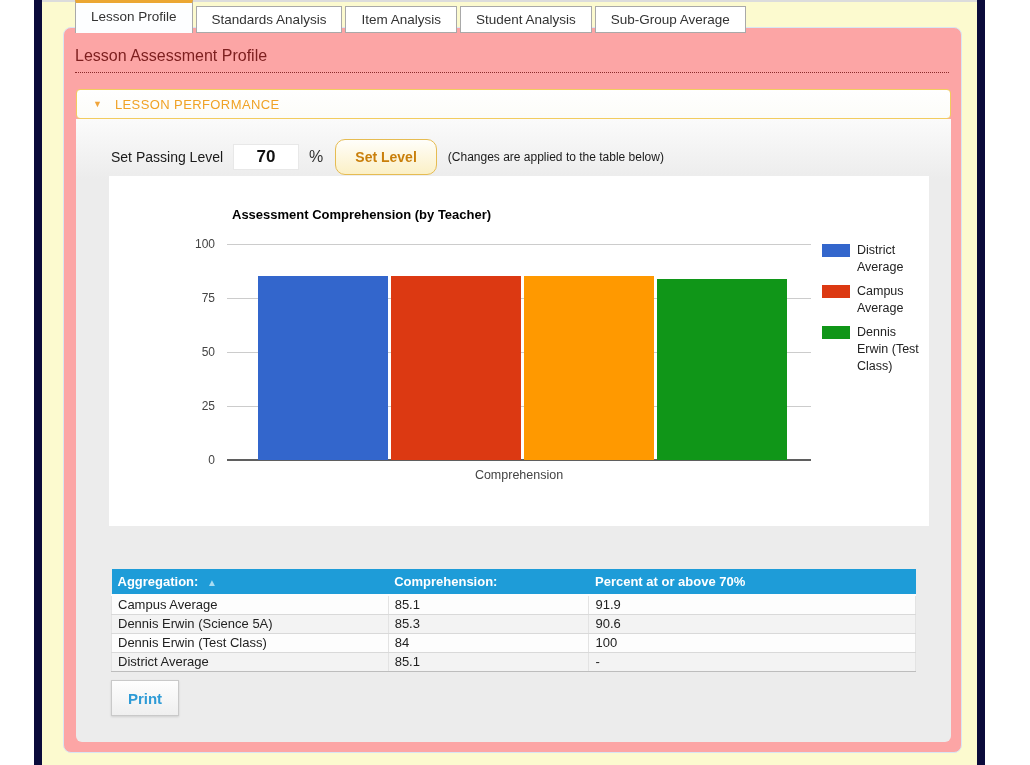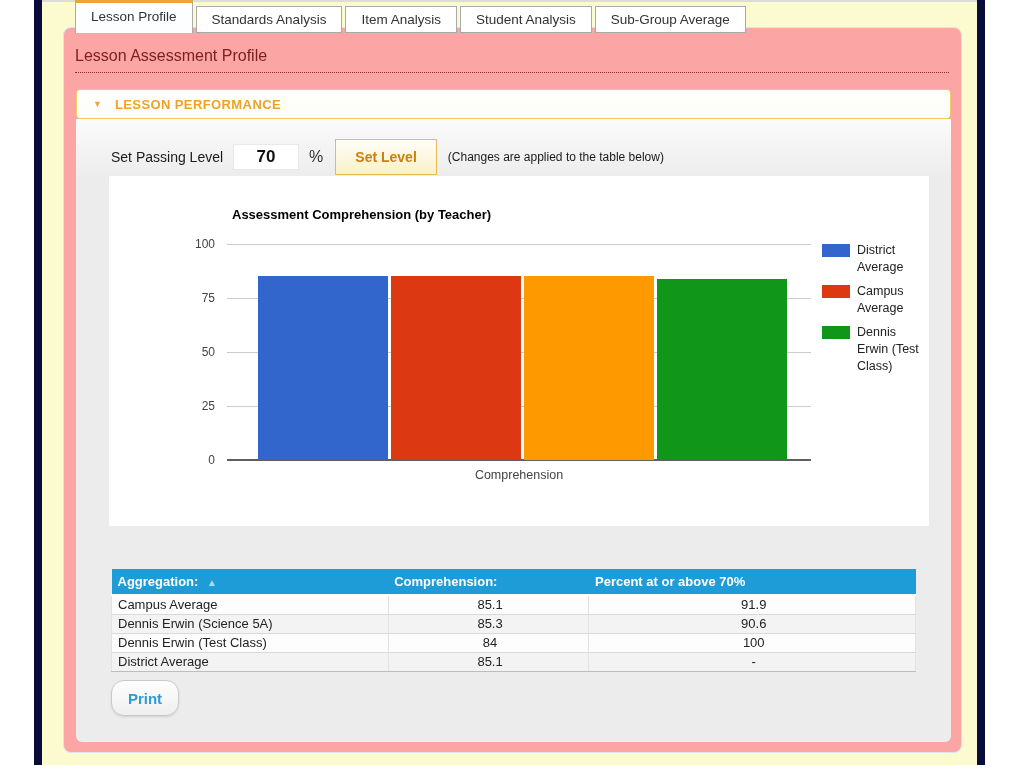--- a/index.html
+++ b/index.html
@@ -23,34 +23,34 @@
   .panel { position:absolute; left:63px; top:27px; width:899px; height:726px; background:#fca5a5;
            border:1px solid #D9E5F3; border-radius:8px; z-index:1; }
   .page-title-wrap { margin:19px 12px 0 11px; border-bottom:1px dotted #8B2A2A; padding-bottom:7px; }
   .page-title { font-size:16px; font-weight:400; color:#7E2020; }
 
   .section-hdr { position:absolute; left:12px; top:61px; width:875px; height:30px;
                  background:linear-gradient(180deg,#FFFFFF 0%,#FCFCF8 100%);
                  border:1px solid #F2CC5F; border-radius:4px; display:flex; align-items:center;
                  padding-left:16px; cursor:pointer; }
   .tri { color:#F0A53C; font-size:9px; }
-  .section-hdr-label { margin-left:13px; font-size:13px; font-weight:bold; color:#F0A226; letter-spacing:.4px; }
+  .section-hdr-label { margin-left:13px; font-size:13px; font-weight:normal; color:#F0A226; letter-spacing:.4px; }
 
   .section-body { position:absolute; left:12px; top:91px; width:875px; height:623px;
                   background:linear-gradient(180deg,#FBFBFB 0px,#ECECEC 60px);
                   border-radius:0 0 6px 6px;padding-left:36px; }
 
   
   .passing-row { position:absolute; left:35px; top:20px; display:flex; align-items:center; }
   .passing-label { font-size:14px; color:#1a1a1a; }
   .passing-input { width:66px; height:26px; margin-left:10px; border:1px solid #E8E8E8; background:#fff;
                    font-family:"Liberation Sans",sans-serif; font-size:17px; font-weight:600; text-align:center; color:#111; }
   .pct { margin:0 12px 0 10px; font-size:16px; color:#333; }
   .set-level-btn { height:36px; padding:0 19px; background:linear-gradient(180deg,#FFFEFA 0%,#FBF0C6 100%);
-                   border:1px solid #E6BC52; border-radius:0; font-family:"Liberation Sans",sans-serif;
+                   border:1px solid #E6BC52; border-radius:10px; font-family:"Liberation Sans",sans-serif;
                    font-size:14px; font-weight:bold; color:#C97F0B; cursor:pointer; }
   .passing-note { margin-left:11px; font-size:12px; color:#1a1a1a; }
 
   
   .chart-box { position:absolute; left:33px; top:57px; width:820px; height:350px; background:#fff; }
   .chart-title { position:absolute; left:123px; top:31px; font-size:13px; font-weight:bold; color:#000; }
   .plot { position:absolute; left:118px; top:68px; width:584px; height:216px; }
   .gridline { position:absolute; left:0; width:100%; height:1px; background:#CCCCCC; }
   .baseline { position:absolute; left:0; bottom:-1px; width:100%; height:2px; background:#5F5F5F; }
   .ytick { position:absolute; left:-56px; width:44px; text-align:right; font-size:12px; color:#444; }
@@ -64,28 +64,28 @@
   .legend-label { width:62px; font-size:12.5px; color:#222; line-height:17px; }
 
   
   .data-table { position:absolute; left:35px; top:450px; width:805px; border-collapse:collapse; }
   .data-table th { background:#1E9CD8; color:#fff; font-size:13px; font-weight:bold; text-align:left;
                    height:26px; padding:0 0 0 6px; border-bottom:2px solid #FDFDFD; }
   .sort-arrow { color:#A8DCF2; font-size:10px; margin-left:5px; }
   .data-table td { font-size:13px; color:#222; height:19px; padding:1px 3px 1px 6px;
                    border-bottom:1px solid #D9D9D9; border-right:1px solid #E3E3E3; }
   .data-table td:first-child { border-left:1px solid #E3E3E3; }
-  .data-table td.num { text-align:center;margin-top:48px; }
+  .data-table td.num { text-align:left;margin-top:48px; }
   .data-table tr:nth-child(odd) td { background:#FDFDFD; }
   .data-table tr:nth-child(even) td { background:#F3F3F3; }
   .data-table tr:last-child td { border-bottom:1px solid #BDBDBD; }
 
   .print-btn { position:absolute; left:35px; top:561px; width:68px; height:36px;
                background:linear-gradient(180deg,#FEFEFE 0%,#EFEFEF 100%); border:1px solid #C9C9C9;
-               border-radius:13px; font-family:"Liberation Sans",sans-serif; font-size:15px; font-weight:bold;
+               border-radius:0; font-family:"Liberation Sans",sans-serif; font-size:15px; font-weight:bold;
                color:#2E9BD6; cursor:pointer; box-shadow:0 1px 2px rgba(0,0,0,.12); }
 </style>
 </head>
 <body>
 
 <div class="stage">
   <div class="yellow-col"></div>
   <div class="navy-strip navy-left"></div>
   <div class="navy-strip navy-right"></div>
 

